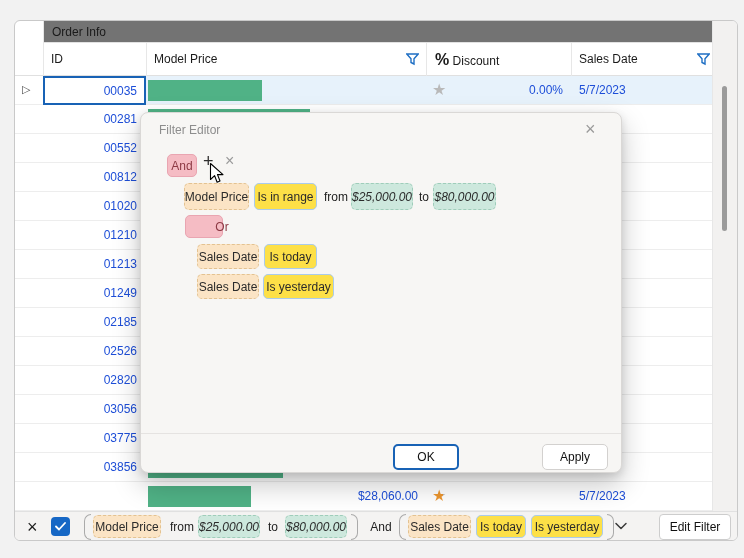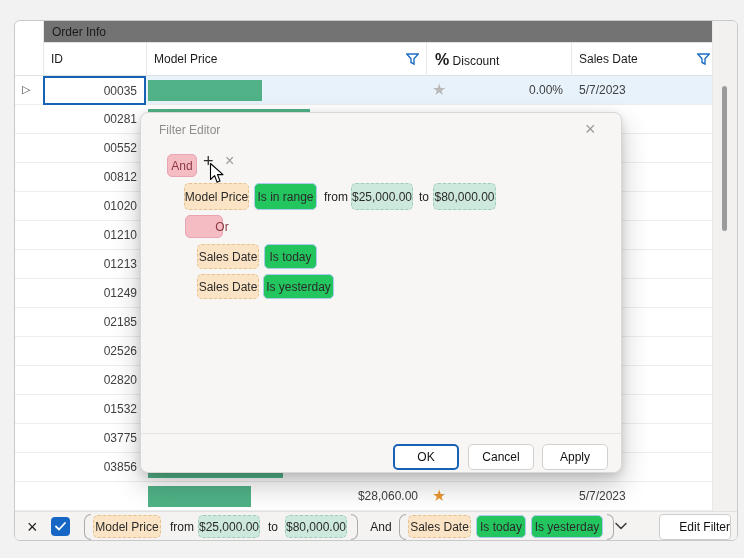--- a/index.html
+++ b/index.html
@@ -16,21 +16,21 @@
   .col-header-row { position:absolute; left:0; top:22px; width:697px; height:33px;
                     border-bottom:1px solid #e0e0e0; background:#fff; }
   .col-label { position:absolute; top:0; height:33px; line-height:33px; font-size:12px; color:#1a1a1a; }
   .funnel { position:absolute; top:10px; width:13px; height:13px; }
   .vline { position:absolute; width:1px; background:#e7e7e7; }
   .scroll-strip { position:absolute; left:698px; top:0; width:24px; height:490px; background:#f2f1f0; }
   .scroll-thumb { position:absolute; left:707px; top:65px; width:5px; height:145px; border-radius:3px; background:#9b9b9b; }
 
   .grid-row { position:absolute; left:0; width:697px; height:29px; border-bottom:1px solid #ededed; background:#fff; }
   .sel-bg { position:absolute; left:131px; top:0; width:566px; height:28px; background:#e7f2fb; }
-  .cell { position:absolute; top:0; height:28px; line-height:28px; font-size:12px; color:#404040; }
+  .cell { position:absolute; top:0; height:28px; line-height:28px; font-size:12px; color:#1d4ed8; }
   .cell-id { left:28px; width:103px; text-align:right; padding-right:9px; }
   .focus-cell { position:absolute; left:28px; top:0; width:103px; height:29px;
                 background:#fff; border:2px solid #1862b5; }
   .row-indicator { position:absolute; left:7px; top:7px; font-size:11px; color:#444; }
   .bar { position:absolute; left:133px; top:4px; height:21px; background:#50b286; }
   .cell-price { left:131px; width:280px; text-align:right; padding-right:8px; }
   .cell-star { left:417px; width:20px; font-size:16px; line-height:27px; }
   .star-gray { color:#b9b9b9; }
   .star-half { background:linear-gradient(90deg,#ec962f 0 57%,#b9b9b9 57% 100%);
                -webkit-background-clip:text; background-clip:text; color:transparent; }
@@ -43,29 +43,29 @@
   .fp-close { position:absolute; left:12px; top:2px; font-size:18px; color:#1c1c1c; line-height:26px; cursor:default; }
   .fp-check { position:absolute; left:36px; top:5px; width:19px; height:19px; background:#1667c5;
               border-radius:4px; display:flex; align-items:center; justify-content:center; }
   .bracket { position:absolute; top:2px; width:7px; height:26px; border:1px solid #aaa; }
   .bracket.open  { border-right:none; border-radius:7px 0 0 7px; }
   .bracket.close { border-left:none;  border-radius:0 7px 7px 0; }
   .fp-text { position:absolute; top:0; height:30px; line-height:30px; font-size:12px; color:#222; text-align:center; }
   .chev { position:absolute; left:599px; top:9px; }
   .edit-filter-btn { position:absolute; left:644px; top:2px; width:72px; height:26px;
                      background:#fff; border:1px solid #cdcdcd; border-radius:4px;
-                     font-size:12px; color:#111; text-align:right; line-height:24px; }
+                     font-size:12px; color:#111; text-align:center; line-height:24px; }
 
   
   .pill { position:absolute; border-radius:5px; font-size:12px; color:#2b2b2b;
           display:flex; align-items:center; justify-content:center; white-space:nowrap; }
   .pill.pink   { background:#f5bcc4; border:1px solid #e9a5b1; color:#8d3a45; }
   .pill.orange { background:#fbe4c5; border:1px dashed #e3c291; }
-  .pill.blue   { background:#22c55e; border:1px solid #aacbeb; }
-  .pill.teal   { background:#cde8dd; border:1px dashed #9fcdba; }
+  .pill.blue   { background:#fde047; border:1px solid #aacbeb; }
+  .pill.teal   { background:#cde8dd; border:1px dashed #9fcdba;font-style:italic; }
 
   
   .dialog { position:absolute; left:140px; top:112px; width:482px; height:361px;
             background:#f7f6f4; border:1px solid #dad8d6; border-radius:8px;
             box-shadow:0 12px 28px rgba(0,0,0,.22), 0 3px 8px rgba(0,0,0,.12); z-index:50; }
   .dlg-title { position:absolute; left:18px; top:10px; font-size:12px; color:#8d8d8d; }
   .dlg-close { position:absolute; left:444px; top:4px; font-size:18px; color:#9a9a9a; line-height:24px; }
   .dlg-plus { position:absolute; left:62px; top:38px; font-size:18px; color:#2e2e2e; }
   .dlg-remove { position:absolute; left:84px; top:39px; font-size:16px; color:#9a9a9a; }
   .dlg-text { position:absolute; font-size:12px; color:#222; display:flex; align-items:center; justify-content:center; }
@@ -145,21 +145,21 @@
     <div class="grid-row" style="top:287px">
       <div class="cell cell-id">02185</div>
     </div>
     <div class="grid-row" style="top:316px">
       <div class="cell cell-id">02526</div>
     </div>
     <div class="grid-row" style="top:345px">
       <div class="cell cell-id">02820</div>
     </div>
     <div class="grid-row" style="top:374px">
-      <div class="cell cell-id">01532</div>
+      <div class="cell cell-id">03056</div>
     </div>
     <div class="grid-row" style="top:403px">
       <div class="cell cell-id">03775</div>
     </div>
     <div class="grid-row" style="top:432px">
       <div class="bar" style="width: 135px;"></div>
       <div class="cell cell-id">03856</div>
     </div>
     <div class="grid-row" style="top:461px">
       <div class="bar" style="width: 103px;"></div>
@@ -220,21 +220,20 @@
     <div class="pill pink" style="left:44px; top:102px; width:23px; height:23px;padding-left:36px;">Or</div>
 
     <div class="pill orange" style="left:56px; top:131px; width:62px; height:25px;">Sales Date</div>
     <div class="pill blue" style="left:123px; top:131px; width:53px; height:25px;">Is today</div>
 
     <div class="pill orange" style="left:56px; top:161px; width:62px; height:25px;">Sales Date</div>
     <div class="pill blue" style="left:122px; top:161px; width:71px; height:25px;">Is yesterday</div>
 
     <div class="dlg-sep"></div>
     <div class="dlg-btn primary" style="left:252px">OK</div>
-    <div class="dlg-btn" style="left:327px">Cancel</div>
     <div class="dlg-btn" style="left:401px">Apply</div>
   </div>
 
   <svg class="cursor" width="17" height="23" viewBox="0 0 17 23">
     <path d="M1.5 1.5 L1.5 17.5 L5.6 13.6 L8.1 20.2 L11 19 L8.5 12.6 L14 12.6 Z" fill="#fff" stroke="#000" stroke-width="1.1" stroke-linejoin="round"></path>
   </svg>
 
 </div>
 
 </body></html>

